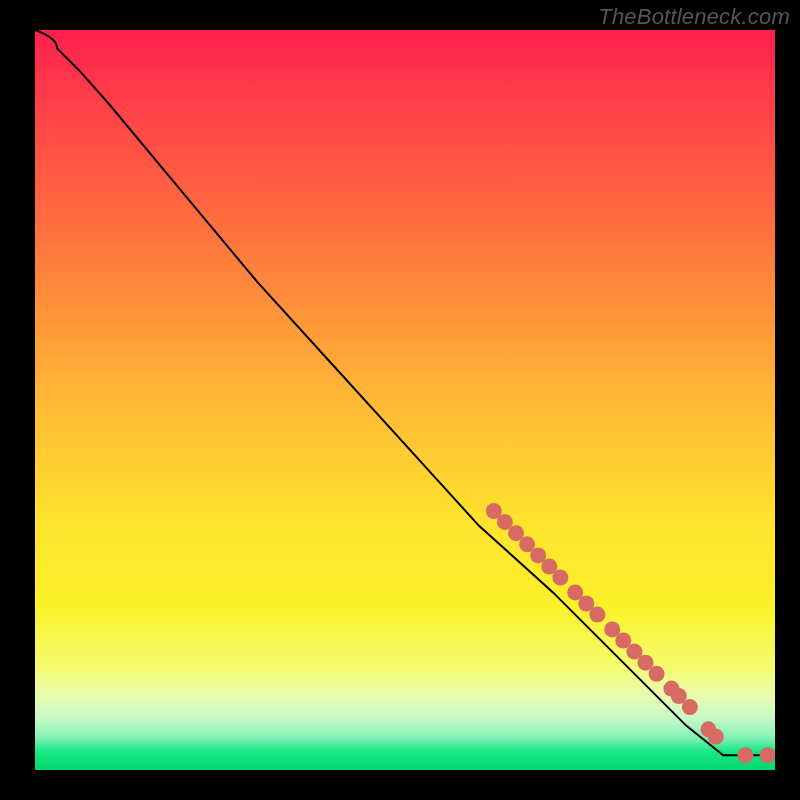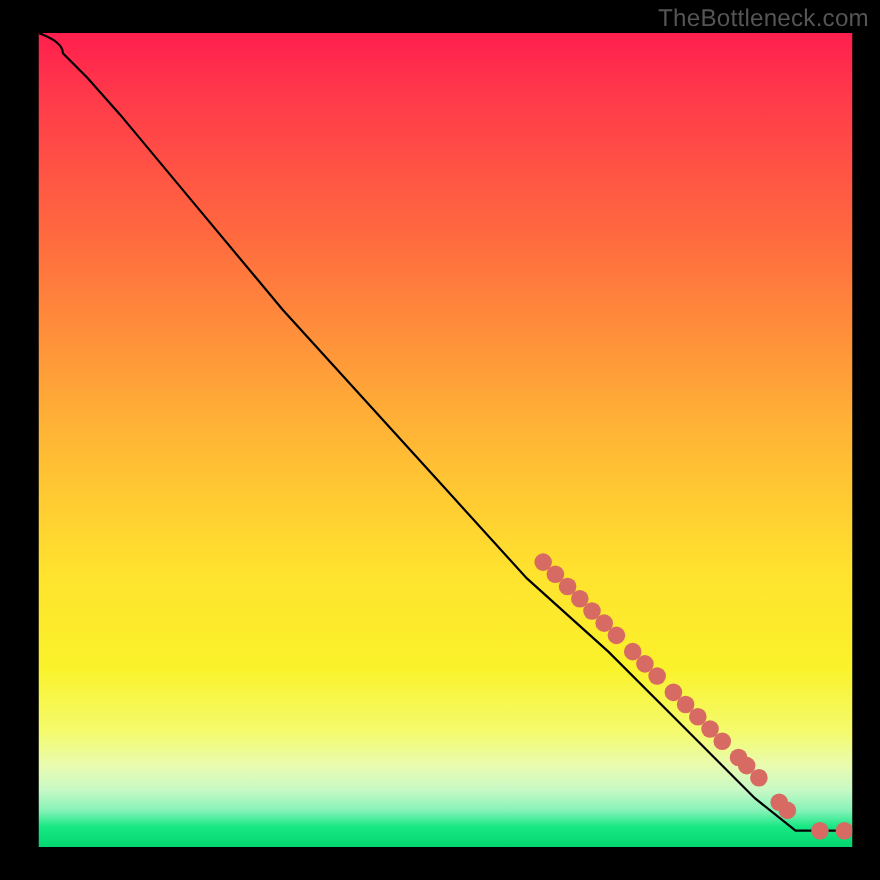--- a/index.html
+++ b/index.html
@@ -8,20 +8,21 @@
     width: 800px;
     height: 800px;
     background: #000;
     font-family: Arial, Helvetica, sans-serif;
     overflow: hidden;
   }
   .stage {
     position: relative;
     width: 800px;
     height: 800px;
+    font-style: italic;
   }
   .watermark {
     position: absolute;
     top: 4px;
     right: 10px;
     color: #555;
     font-size: 22px;
     font-weight: 500;
     letter-spacing: 0.2px;
     z-index: 10;

